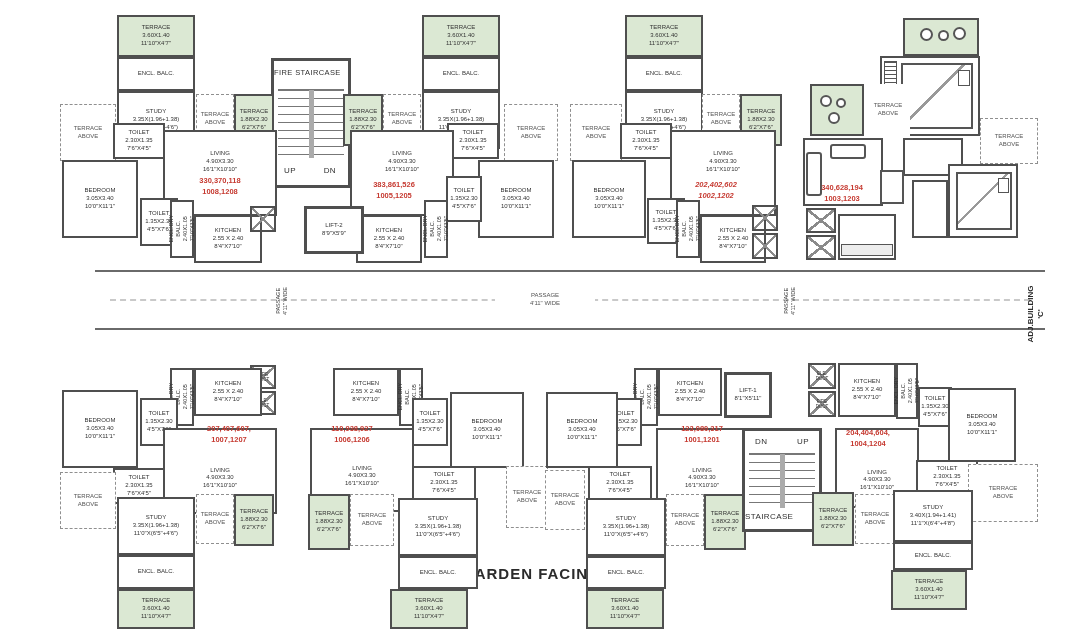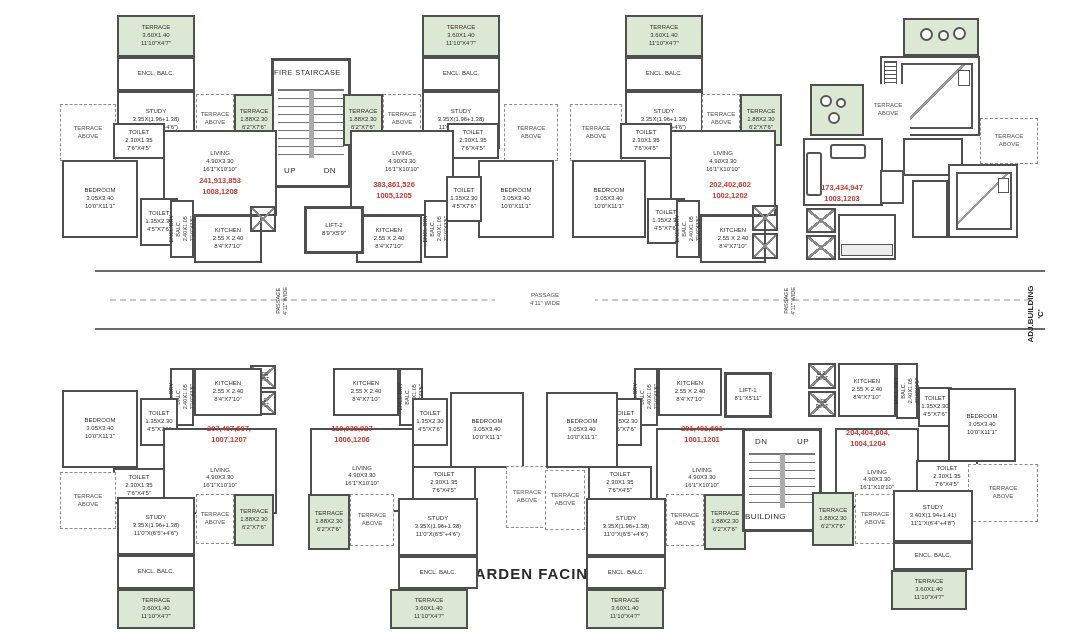--- a/index.html
+++ b/index.html
@@ -84,21 +84,21 @@
 2.30X1.35
 7'6"X4'5"</div>
   <div class="room ta" style="left:196px;top:94px;width:38px;height:50px;">TERRACE
 ABOVE</div>
   <div class="room terr" style="left:234px;top:94px;width:40px;height:52px;">TERRACE
 1.88X2.30
 6'2"X7'6"</div>
   <div class="room" style="left:163px;top:130px;width:114px;height:86px;align-items:flex-start;padding-top:18px;">LIVING
 4.90X3.30
 16'1"X10'10"</div>
-  <div class="uid" style="left:178px;top:176px;width:84px;">241,913,853
+  <div class="uid" style="left:178px;top:176px;width:84px;">330,370,118
 1008,1208</div>
   <div class="room" style="left:62px;top:160px;width:76px;height:78px;">BEDROOM
 3.05X3.40
 10'0"X11'1"</div>
   <div class="room" style="left:140px;top:198px;width:38px;height:48px;">TOILET
 1.35X2.30
 4'5"X7'6"</div>
   <div class="vlabel vroom" style="left:170px;top:200px;width:24px;height:58px;">
       <span>ENCL.DRY BALC.
 2.40X1.05
@@ -161,21 +161,21 @@
 2.30X1.35
 7'6"X4'5"</div>
   <div class="room ta" style="left:702px;top:94px;width:38px;height:50px;">TERRACE
 ABOVE</div>
   <div class="room terr" style="left:740px;top:94px;width:42px;height:52px;">TERRACE
 1.88X2.30
 6'2"X7'6"</div>
   <div class="room" style="left:670px;top:130px;width:106px;height:86px;align-items:flex-start;padding-top:18px;">LIVING
 4.90X3.30
 16'1"X10'10"</div>
-  <div class="uid" style="left:688px;top:180px;width:84px;">202,402,602
+  <div class="uid" style="left:674px;top:180px;width:84px;font-style:italic;">202,402,602
 1002,1202</div>
   <div class="room" style="left:572px;top:160px;width:74px;height:78px;">BEDROOM
 3.05X3.40
 10'0"X11'1"</div>
   <div class="room" style="left:647px;top:198px;width:38px;height:46px;">TOILET
 1.35X2.30
 4'5"X7'6"</div>
   <div class="vlabel vroom" style="left:676px;top:200px;width:24px;height:58px;">
       <span>ENCL.DRY BALC.
 2.40X1.05
@@ -201,21 +201,21 @@
   <div class="circ" style="left:828px;top:112px;width:12px;height:12px;"></div>
   <div class="room nob" style="left:866px;top:84px;width:44px;height:52px;">TERRACE
 ABOVE</div>
   <div class="room" style="left:903px;top:138px;width:60px;height:38px;"></div>
   <div class="room ta" style="left:980px;top:118px;width:58px;height:46px;">TERRACE
 ABOVE</div>
   <div class="room" style="left:803px;top:138px;width:80px;height:68px;"></div>
   <div class="sofa" style="left:806px;top:152px;width:16px;height:44px;"></div>
   <div class="sofa" style="left:830px;top:144px;width:36px;height:15px;"></div>
   <div class="table" style="left:880px;top:170px;width:24px;height:34px;"></div>
-  <div class="uid" style="left:806px;top:183px;width:72px;">173,434,947
+  <div class="uid" style="left:806px;top:183px;width:72px;">340,628,194
 1003,1203</div>
   <div class="room" style="left:912px;top:180px;width:36px;height:58px;"></div>
   <div class="room" style="left:948px;top:164px;width:70px;height:74px;"></div>
   <div class="bed" style="left:956px;top:172px;width:56px;height:58px;"></div>
   <div class="pillow" style="left:998px;top:178px;width:9px;height:13px;"></div>
   <div class="room" style="left:838px;top:214px;width:58px;height:46px;"></div>
   <div class="counter" style="left:841px;top:244px;width:52px;height:12px;"></div>
   <div class="duct" style="left:806px;top:208px;width:30px;height:25px;"></div>
   <div class="duct" style="left:806px;top:235px;width:30px;height:25px;"></div>
 
@@ -306,21 +306,21 @@
 2.55 X 2.40
 8'4"X7'10"</div>
   <div class="room" style="left:724px;top:372px;width:48px;height:46px;border-width:3px;">LIFT-1
 8'1"X5'11"</div>
   <div class="room" style="left:606px;top:398px;width:36px;height:48px;">TOILET
 1.35X2.30
 4'5"X7'6"</div>
   <div class="room" style="left:546px;top:392px;width:72px;height:76px;">BEDROOM
 3.05X3.40
 10'0"X11'1"</div>
-  <div class="uid" style="left:660px;top:424px;width:84px;">201,401,601
+  <div class="uid" style="left:660px;top:424px;width:84px;">123,080,317
 1001,1201</div>
   <div class="room" style="left:656px;top:428px;width:92px;height:82px;align-items:flex-end;padding-bottom:18px;">LIVING
 4.90X3.30
 16'1"X10'10"</div>
   <div class="room" style="left:588px;top:466px;width:64px;height:34px;">TOILET
 2.30X1.35
 7'6"X4'5"</div>
   <div class="room ta" style="left:545px;top:470px;width:40px;height:60px;">TERRACE
 ABOVE</div>
   <div class="room" style="left:586px;top:498px;width:80px;height:58px;">STUDY
@@ -335,21 +335,21 @@
   <div class="room terr" style="left:586px;top:589px;width:78px;height:40px;">TERRACE
 3.60X1.40
 11'10"X4'7"</div>
 
   <div class="stairbox" style="left:742px;top:428px;width:80px;height:104px;">
     <div class="slabel" style="left:10px;top:6px;">DN</div>
     <div class="slabel" style="right:10px;top:6px;">UP</div>
     <div class="treads" style="left:4px;top:22px;right:4px;height:54px;">
         <div class="rail"></div>
       </div>
-    <div class="slabel" style="left:0;right:0;bottom:8px;">BUILDING</div>
+    <div class="slabel" style="left:0;right:0;bottom:8px;">STAIRCASE</div>
   </div>
 
   <div class="duct" style="left:808px;top:363px;width:28px;height:26px;">ELE.
 DUCT</div>
   <div class="duct" style="left:808px;top:391px;width:28px;height:26px;">FIRE
 DUCT</div>
   <div class="room" style="left:838px;top:363px;width:58px;height:54px;">KITCHEN
 2.55 X 2.40
 8'4"X7'10"</div>
   <div class="vlabel vroom" style="left:896px;top:363px;width:22px;height:56px;">

